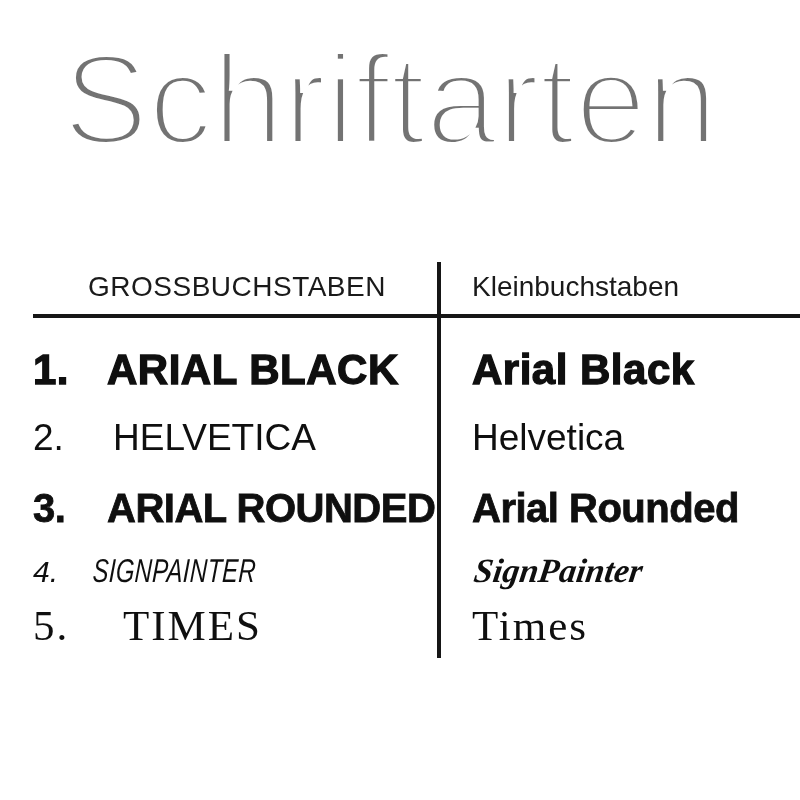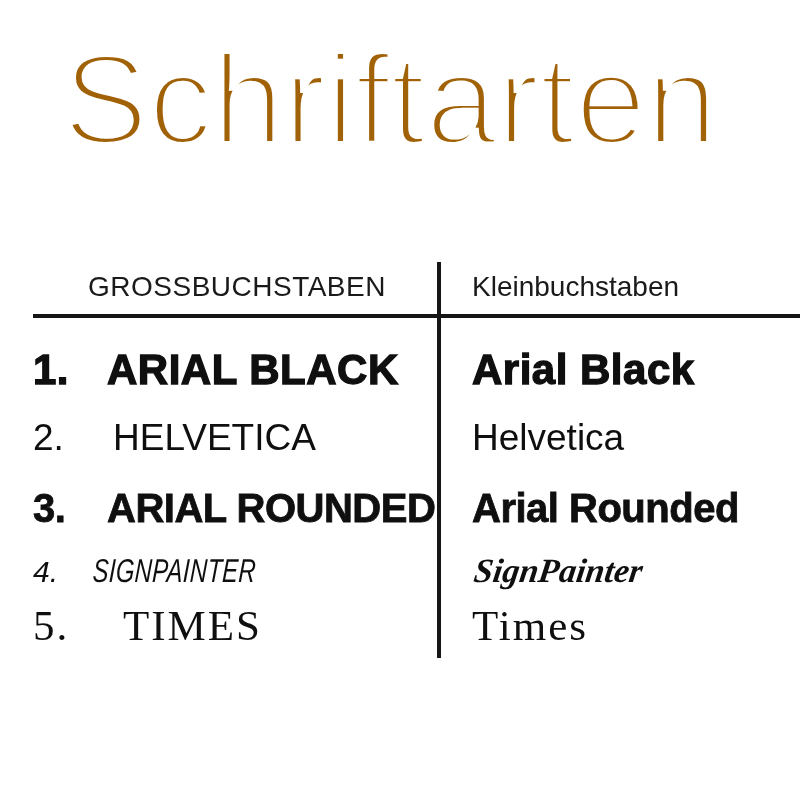--- a/index.html
+++ b/index.html
@@ -21,21 +21,21 @@
   .title {
     position: absolute;
     top: 36px;
     left: 63px;
     margin: 0;
     font-family: "Liberation Sans", sans-serif;
     font-weight: 400;
     font-size: 128px;
     line-height: 1;
     letter-spacing: 0px;
-    color: #a16207;
+    color: #737373;
     -webkit-text-stroke: 6px #ffffff; 
     white-space: nowrap;
   }
 
   
   .colhead {
     position: absolute;
     top: 273px;
     font-size: 28px;
     line-height: 1;

